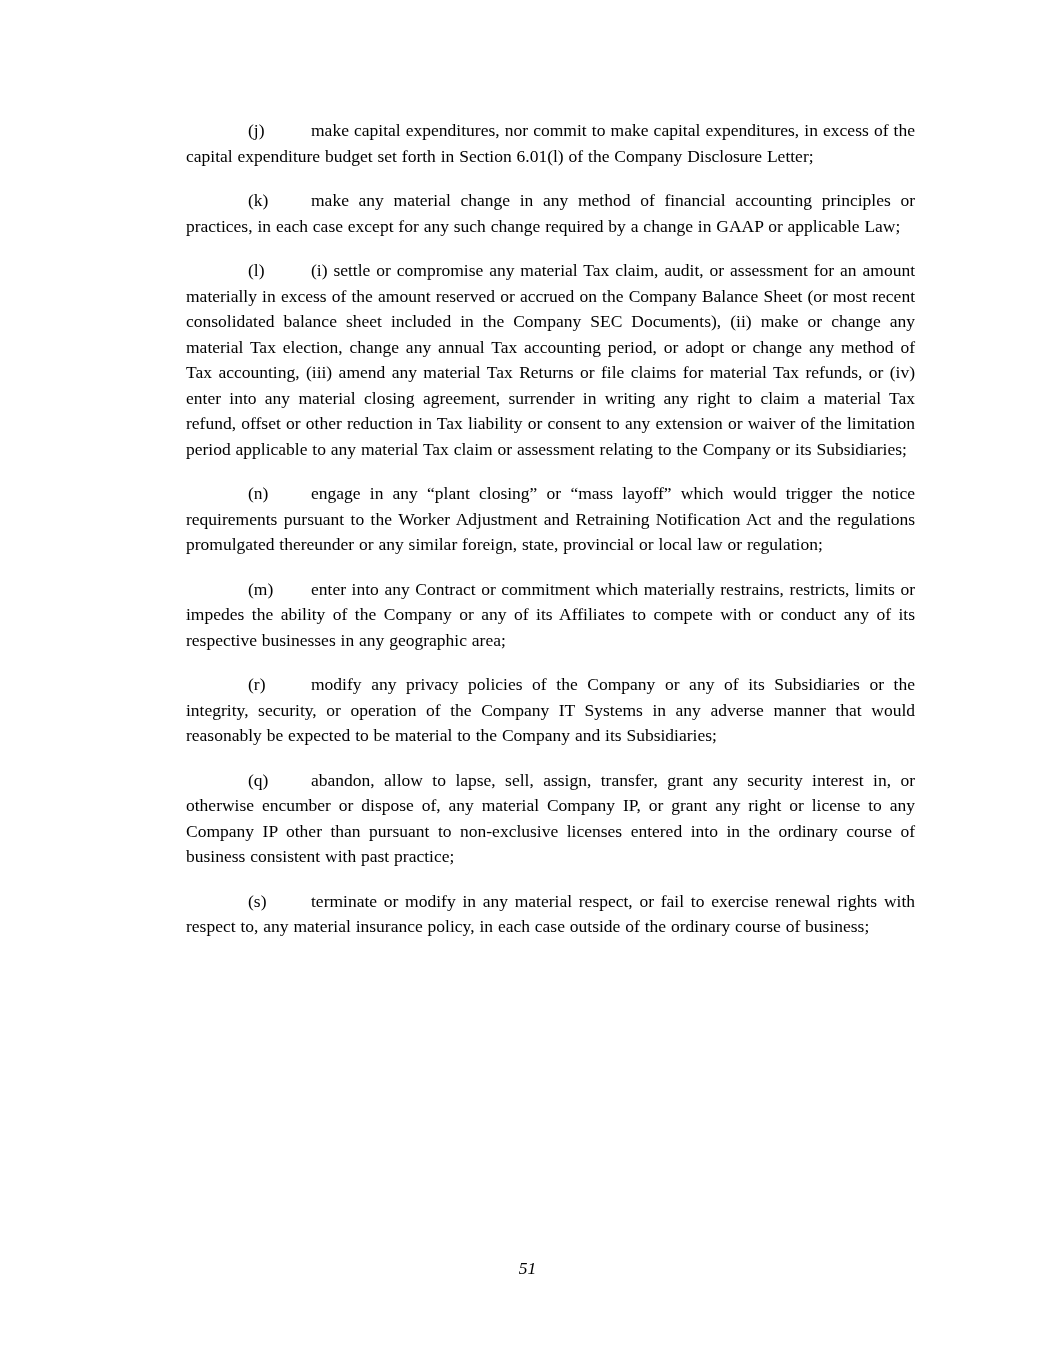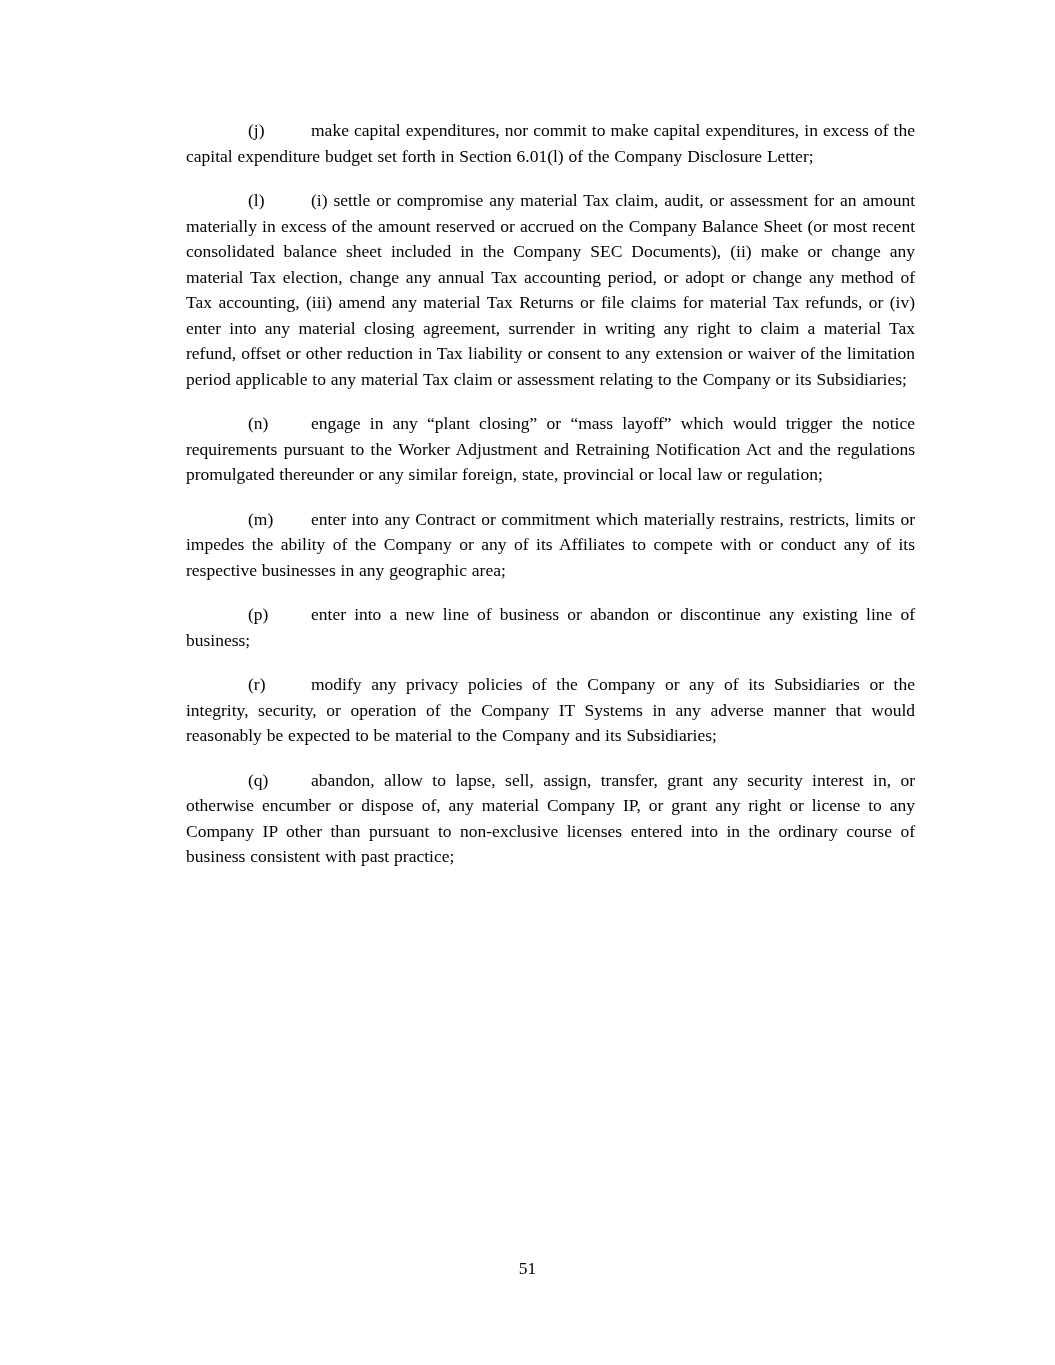--- a/index.html
+++ b/index.html
@@ -39,41 +39,43 @@
     width: 63px;
     text-indent: 0;
   }
   .page-number {
     position: absolute;
     top: 1258px;
     left: 0;
     width: 1055px;
     text-align: center;
     font-size: 17.5px;
+    font-style: italic;
   }
 </style>
 </head>
 <body>
 
 <div class="page">
   <div class="content">
 
     <p class="para"><span class="label">(j)</span><span>make capital expenditures, nor commit to make capital expenditures, in excess of the capital expenditure budget set forth in Section 6.01(l) of the Company Disclosure Letter;</span></p>
 
+    <p class="para"><span class="label">(k)</span><span>make any material change in any method of financial accounting principles or practices, in each case except for any such change required by a change in GAAP or applicable Law;</span></p>
 
     <p class="para"><span class="label">(l)</span><span>(i) settle or compromise any material Tax claim, audit, or assessment for an amount materially in excess of the amount reserved or accrued on the Company Balance Sheet (or most recent consolidated balance sheet included in the Company SEC Documents), (ii) make or change any material Tax election, change any annual Tax accounting period, or adopt or change any method of Tax accounting, (iii) amend any material Tax Returns or file claims for material Tax refunds, or (iv) enter into any material closing agreement, surrender in writing any right to claim a material Tax refund, offset or other reduction in Tax liability or consent to any extension or waiver of the limitation period applicable to any material Tax claim or assessment relating to the Company or its Subsidiaries;</span></p>
 
     <p class="para"><span class="label">(n)</span><span>engage in any “plant closing” or “mass layoff” which would trigger the notice requirements pursuant to the Worker Adjustment and Retraining Notification Act and the regulations promulgated thereunder or any similar foreign, state, provincial or local law or regulation;</span></p>
 
     <p class="para"><span class="label">(m)</span><span>enter into any Contract or commitment which materially restrains, restricts, limits or impedes the ability of the Company or any of its Affiliates to compete with or conduct any of its respective businesses in any geographic area;</span></p>
 
 
-    <p class="para"><span class="label">(p)</span><span>enter into a new line of business or abandon or discontinue any existing line of business;</span></p>
 
     <p class="para"><span class="label">(r)</span><span>modify any privacy policies of the Company or any of its Subsidiaries or the integrity, security, or operation of the Company IT Systems in any adverse manner that would reasonably be expected to be material to the Company and its Subsidiaries;</span></p>
 
     <p class="para"><span class="label">(q)</span><span>abandon, allow to lapse, sell, assign, transfer, grant any security interest in, or otherwise encumber or dispose of, any material Company IP, or grant any right or license to any Company IP other than pursuant to non-exclusive licenses entered into in the ordinary course of business consistent with past practice;</span></p>
 
+    <p class="para"><span class="label">(s)</span><span>terminate or modify in any material respect, or fail to exercise renewal rights with respect to, any material insurance policy, in each case outside of the ordinary course of business;</span></p>
 
   </div>
 
   <div class="page-number">51</div>
 </div>
 
 </body></html>

